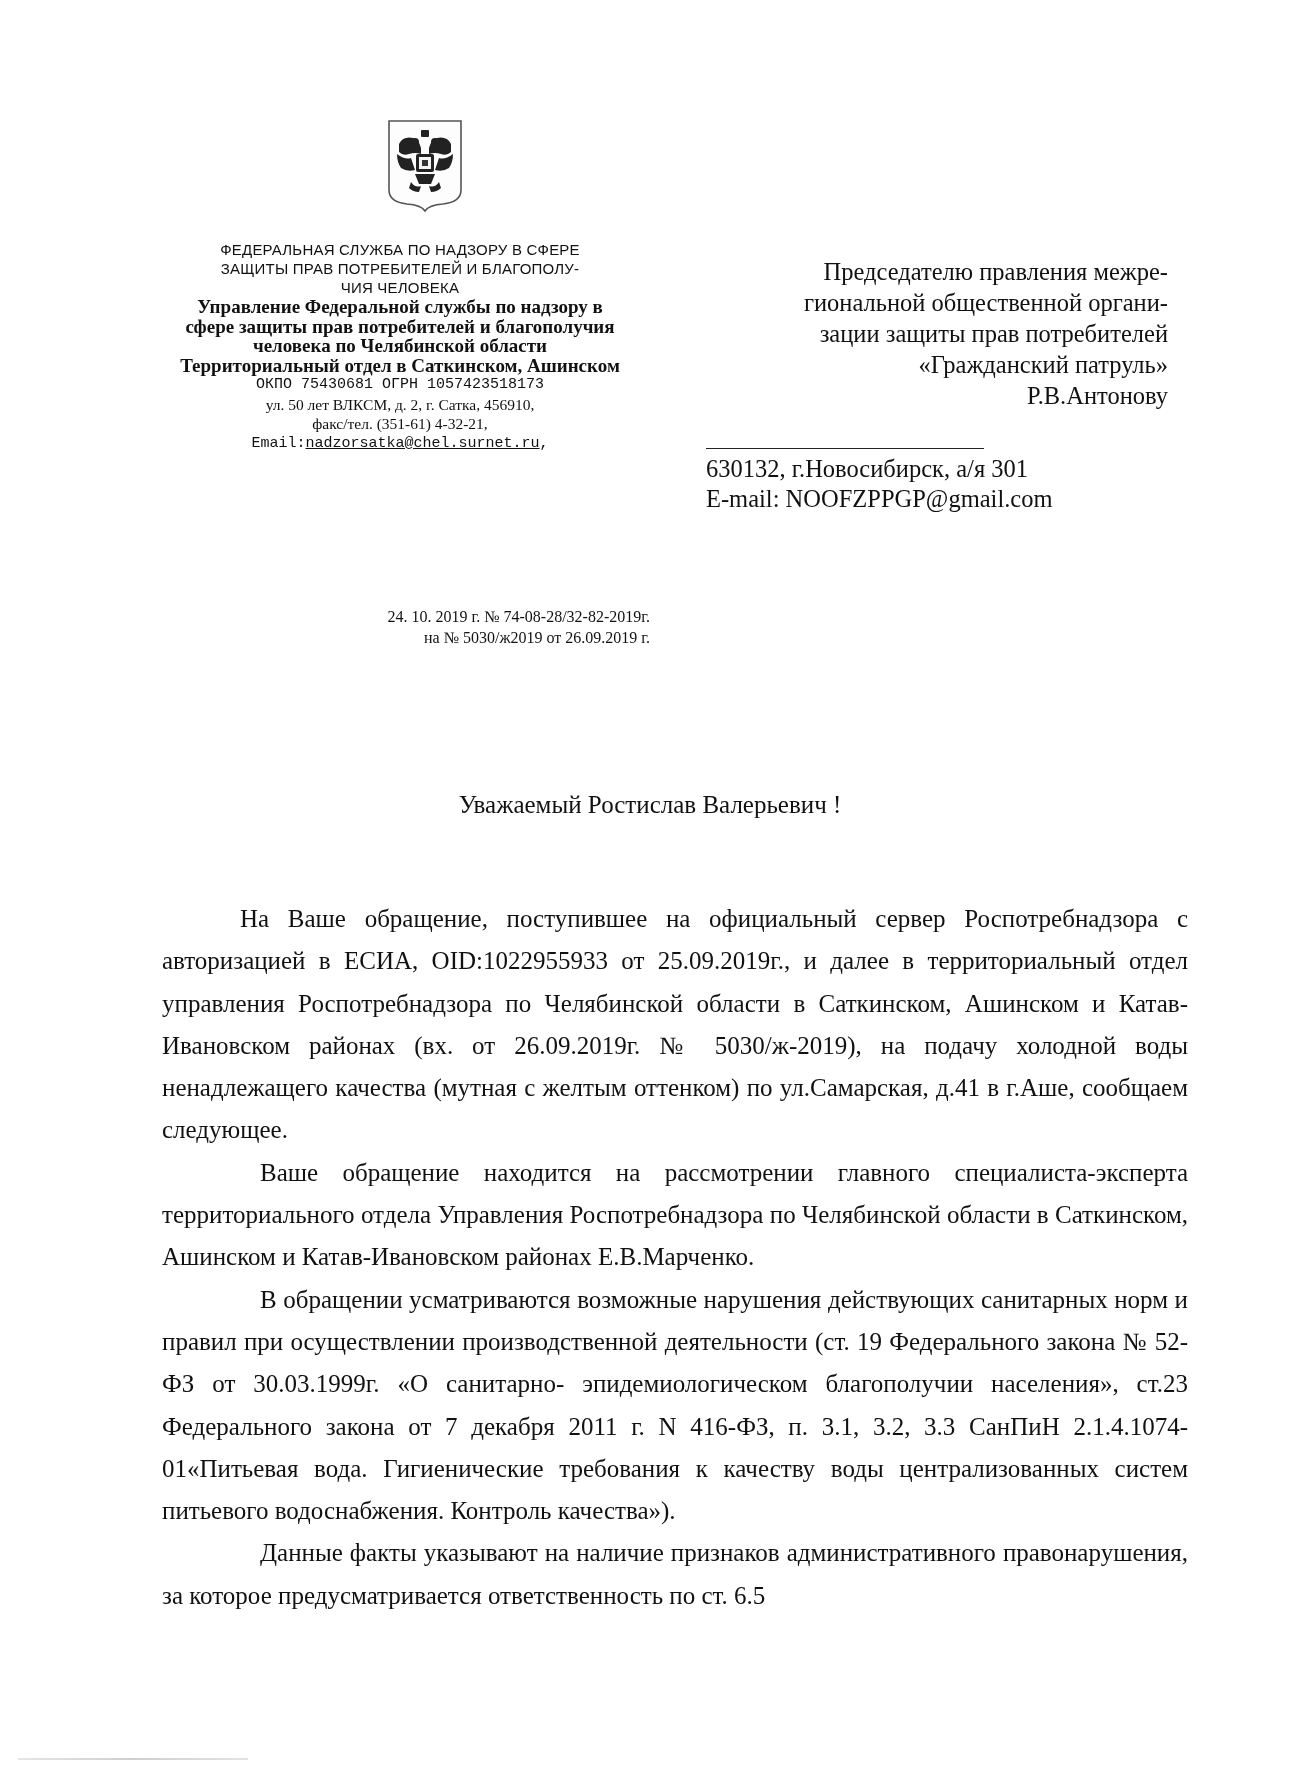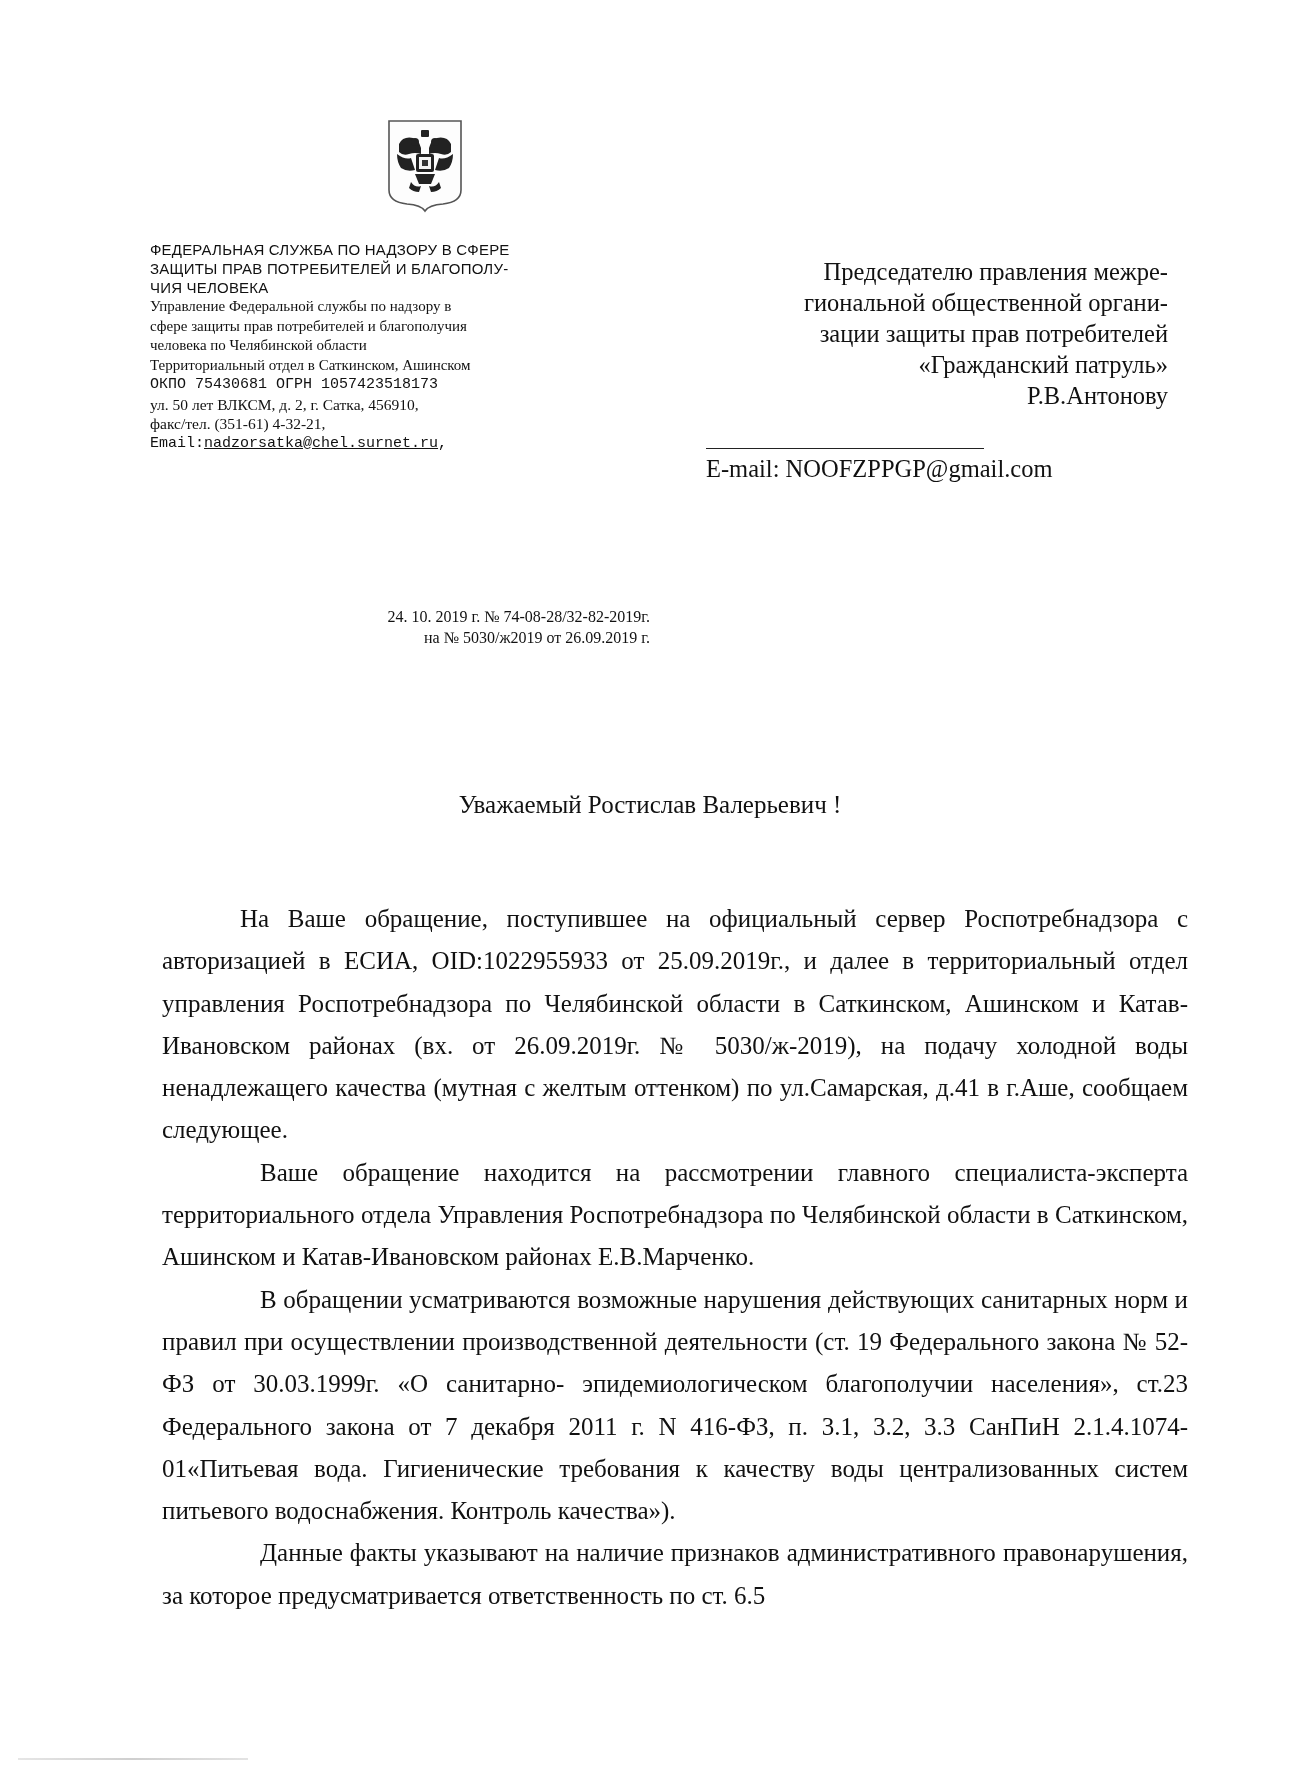--- a/index.html
+++ b/index.html
@@ -20,32 +20,33 @@
       left: 385px;
       top: 118px;
       width: 80px;
       height: 96px;
     }
     .sender {
       position: absolute;
       left: 150px;
       top: 240px;
       width: 500px;
+      text-align: center;
       font-size: 15.5px;
       line-height: 19.5px;
     }
     .sender .caps {
       font-family: "Liberation Sans", "DejaVu Sans", sans-serif;
       font-size: 15px;
       letter-spacing: 0.2px;
       line-height: 19px;
     }
     .sender .bold {
-      font-weight: normal;
-      font-size: 15px;
+      font-weight: bold;
+      font-size: 19px;
     }
     .sender .sans {
       font-family: Liberation Mono, monospace;
       font-size: 15px;
     }
     .sender .link {
       text-decoration: underline;
     }
     .refs {
       position: absolute;
@@ -163,20 +164,21 @@
 
 <div class="recipient">
   <div>Председателю правления межре-</div>
   <div>гиональной общественной органи-</div>
   <div>зации защиты прав потребителей</div>
   <div>«Гражданский патруль»</div>
   <div>Р.В.Антонову</div>
 </div>
 <div class="recipient-rule"></div>
 <div class="recipient-address">
+  <div>630132, г.Новосибирск, а/я 301</div>
   <div>E-mail: NOOFZPPGP@gmail.com</div>
 </div>
 
 <div class="salutation">Уважаемый Ростислав Валерьевич !</div>
 
 <div class="body-text">
   <p>На Ваше обращение, поступившее на официальный сервер Роспотребнадзора с авторизацией в ЕСИА, OID:1022955933 от 25.09.2019г., и далее в территориальный отдел управления Роспотребнадзора по Челябинской области в Саткинском, Ашинском и Катав- Ивановском районах (вх. от 26.09.2019г. № 5030/ж-2019), на подачу холодной воды ненадлежащего качества (мутная с желтым оттенком) по ул.Самарская, д.41 в г.Аше, сообщаем следующее.</p>
   <p class="indent-sm">Ваше обращение находится на рассмотрении главного специалиста-эксперта территориального отдела Управления Роспотребнадзора по Челябинской области в Саткинском, Ашинском и Катав-Ивановском районах Е.В.Марченко.</p>
   <p class="indent-sm">В обращении  усматриваются  возможные нарушения действующих санитарных норм и правил при осуществлении производственной деятельности (ст.  19 Федерального закона № 52-ФЗ от 30.03.1999г. «О санитарно- эпидемиологическом благополучии населения», ст.23  Федерального закона от 7 декабря 2011 г. N 416-ФЗ, п. 3.1, 3.2, 3.3 СанПиН 2.1.4.1074-01«Питьевая вода. Гигиенические требования к качеству воды централизованных систем питьевого водоснабжения. Контроль качества»).</p>
   <p class="indent-sm">Данные факты указывают на наличие признаков административного правонарушения, за которое предусматривается ответственность по  ст. 6.5</p>

